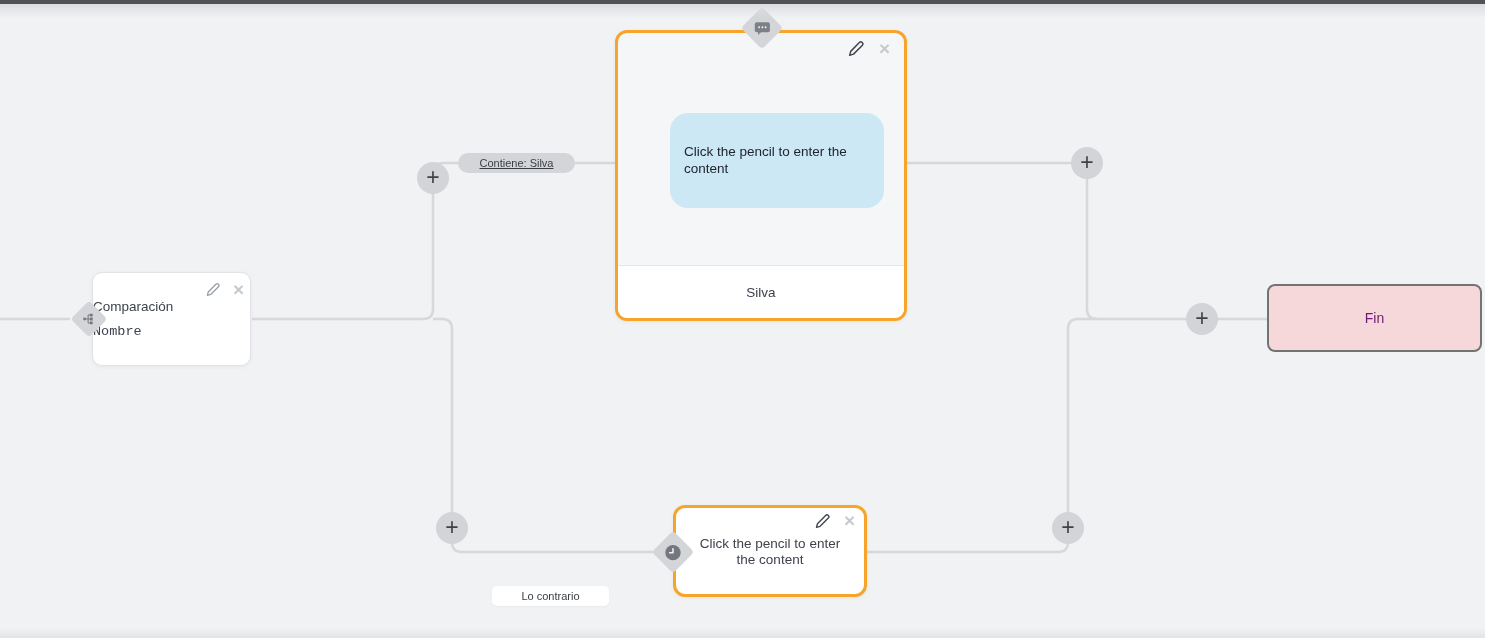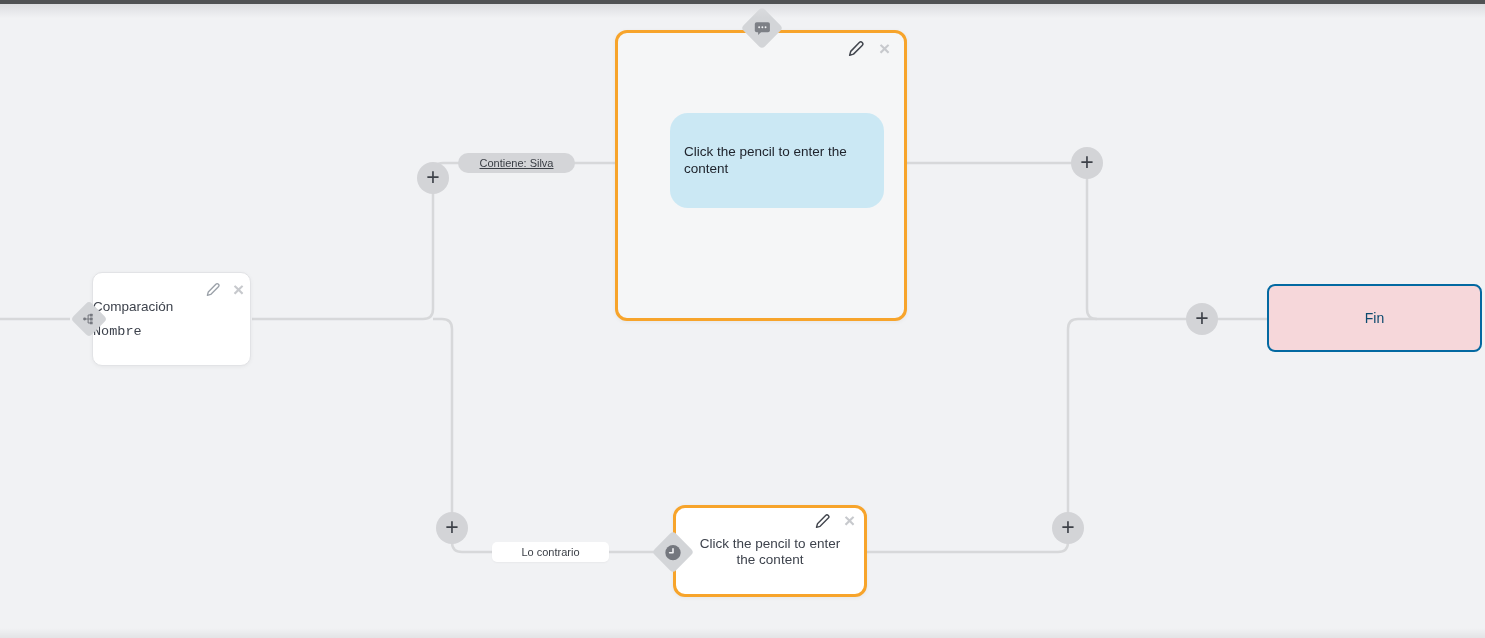--- a/index.html
+++ b/index.html
@@ -14,21 +14,21 @@
     background:linear-gradient(rgba(0,0,0,0), rgba(0,0,0,0.06));z-index:9;pointer-events:none;}
 
   svg.wires{position:absolute;left:0;top:0;z-index:1;}
   svg.wires path{stroke:#d7d8da;stroke-width:2.5;fill:none;}
 
   .edge-pill{
     position:absolute;z-index:3;height:20px;line-height:20px;text-align:center;
     font-size:11px;color:#3a3e45;border-radius:10px;white-space:nowrap;
   }
   .pill-gray{background:#d4d5d8;}
-  .pill-white{background:#ffffff;border-radius:5px;box-shadow:0 1px 2px rgba(0,0,0,0.04);}
+  .pill-white{background:#ffffff;border-radius:5px;box-shadow:0 1px 2px rgba(0,0,0,0.04);margin-top:44px;}
 
   .plus-btn{
     position:absolute;z-index:4;width:32px;height:32px;border-radius:50%;
     background:#d3d4d7;color:#3d4148;font-size:23px;font-weight:400;
     display:flex;align-items:center;justify-content:center;cursor:pointer;
     line-height:1;padding-bottom:2px;box-sizing:border-box;user-select:none;
   }
 
   .node{position:absolute;z-index:5;box-sizing:border-box;}
   .node-white{background:#ffffff;border:1px solid #e2e3e6;border-radius:10px;
@@ -62,23 +62,23 @@
     display:flex;align-items:center;justify-content:center;
     font-size:13.5px;color:#3d424c;
   }
 
   
   .delay-text{position:absolute;top:28px;left:0;width:100%;text-align:center;
     font-size:13.5px;color:#3d424c;line-height:1.22;padding:0 14px;box-sizing:border-box;}
 
   
   .end-node{
-    background:#f6d7da;border:2px solid #0369a1;border-radius:8px;
+    background:#f6d7da;border:2px solid #737373;border-radius:8px;
     display:flex;align-items:center;justify-content:center;
-    font-size:14px;color:#0c4a6e;
+    font-size:14px;color:#701a75;
   }
 </style>
 </head>
 <body>
 
 <div class="canvas">
 
   <div class="top-bar"></div>
   <div class="top-shade"></div>
   <div class="bottom-shade"></div>
@@ -129,20 +129,21 @@
   <div class="node node-orange msg-body" style="left:615px;top:30px;width:292px;height:291px;">
     <div class="icon-row" style="top:6px;right:14px;gap:15px;">
       <span class="icon-btn">
         <svg width="17" height="17" viewBox="0 0 16 16">
           <path d="M11.6 2.4a1.9 1.9 0 0 1 2.7 2.7l-8.2 8.2-3.6 1 1-3.6z" fill="none" stroke="#42464e" stroke-width="1.4" stroke-linejoin="round"></path>
         </svg>
       </span>
       <span class="icon-btn close-glyph">×</span>
     </div>
     <div class="bubble" style="left:52px;top:80px;width:214px;height:95px;">Click the pencil to enter the content</div>
+    <div class="msg-footer">Silva</div>
     <div class="diamond" style="left:129px;top:-20px;width:30px;height:30px;">
       <span class="d-ic">
         <svg width="17" height="16" viewBox="0 0 18 16">
           <rect x="1" y="1.5" width="16" height="10.5" rx="2" fill="#7d8086"></rect>
           <path d="M4.5 11.5 V15 L8 11.5 Z" fill="#7d8086"></path>
           <circle cx="5.6" cy="6.8" r="1" fill="#f1f2f4"></circle>
           <circle cx="9" cy="6.8" r="1" fill="#f1f2f4"></circle>
           <circle cx="12.4" cy="6.8" r="1" fill="#f1f2f4"></circle>
         </svg>
       </span>

